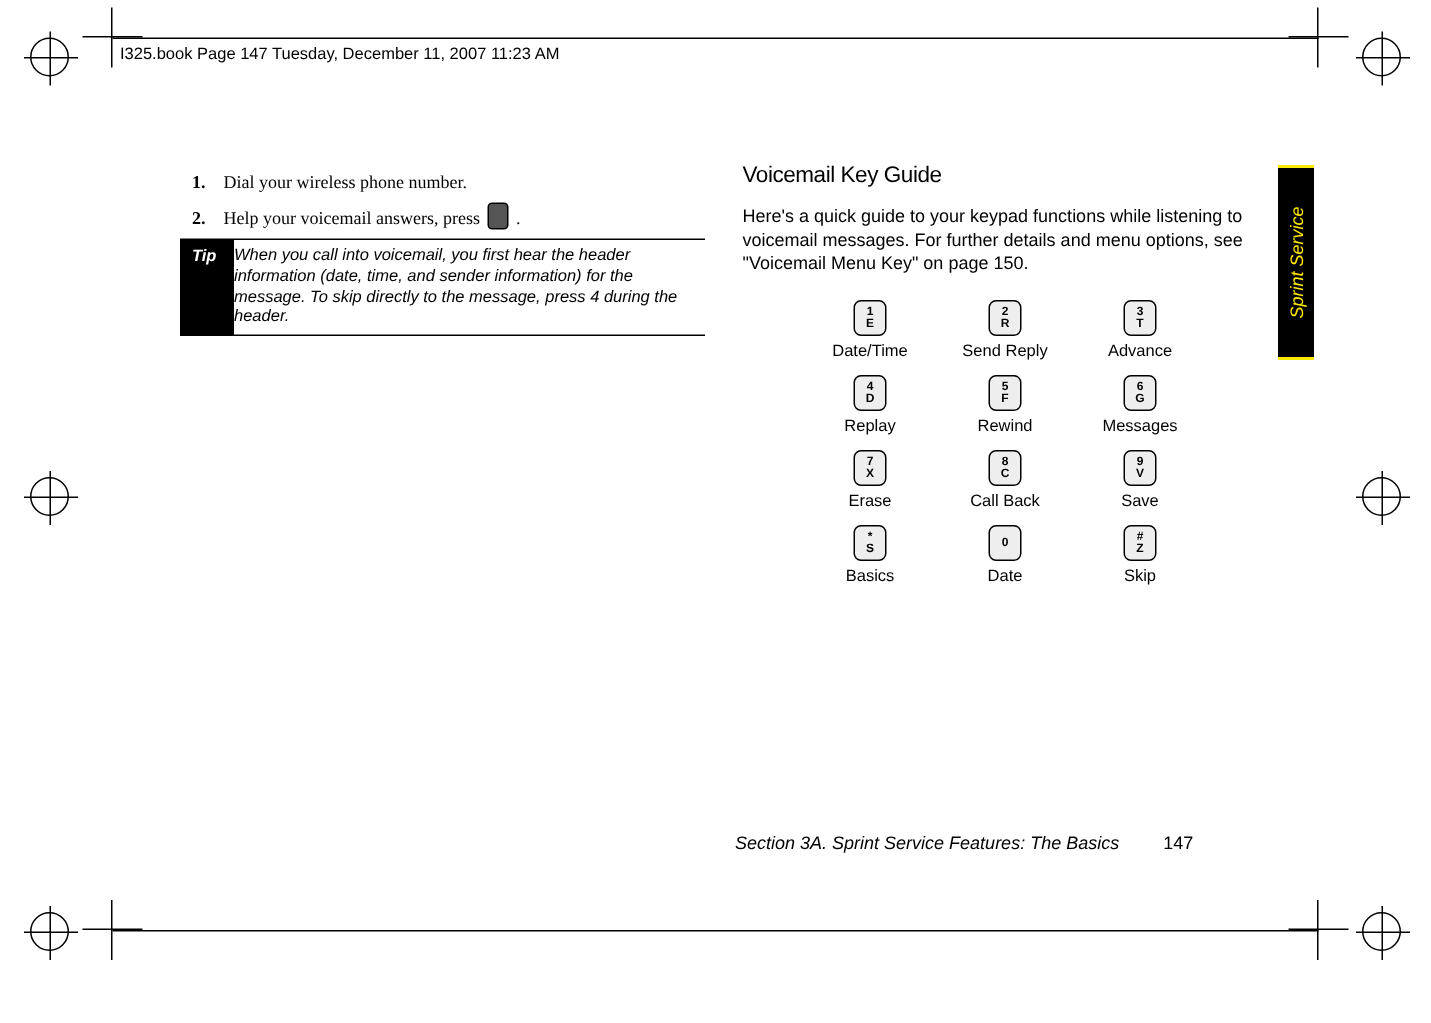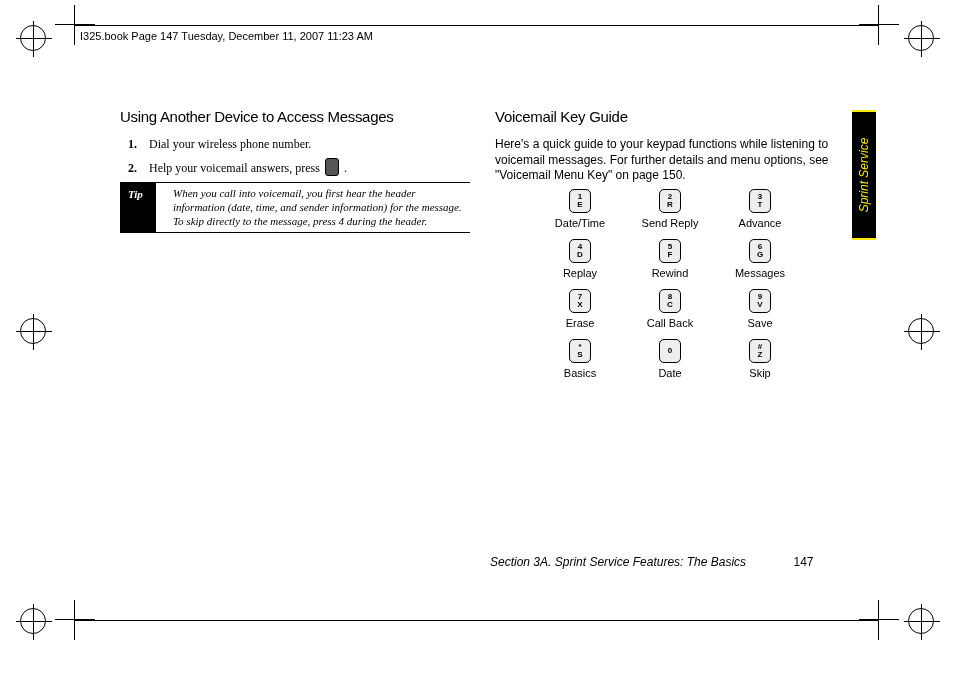--- a/index.html
+++ b/index.html
@@ -106,41 +106,40 @@
     width:14px; height:18px;
     border:1px solid #000;
     border-radius:3px;
     background:#555;
     vertical-align:-4px;
     margin: 0 2px;
   }
   .tip-box {
     display: flex;
     font-size: 11px;
-    font-family: Liberation Serif, serif;
   }
   .tip-label {
     background: #000;
     color: #fff;
     font-style: italic;
     font-weight: bold;
     padding: 6px 8px;
     min-width: 36px;
   }
   .tip-text {
     font-style: italic;
-    padding: 4px 4px 4px 17px;
+    padding: 4px 4px 4px 0;
     border-top: 1px solid #000;
     border-bottom: 1px solid #000;
     flex: 1;
     line-height: 1.25;
   }
   .guide-intro {
     line-height: 1.3;
-    margin-bottom: 5px;
+    margin-bottom: 16px;
   }
   .key-grid {
     display: grid;
     grid-template-columns: repeat(3, 90px);
     justify-content: center;
     row-gap: 10px;
     text-align: center;
   }
   .key-btn {
     width: 22px; height: 24px;
@@ -158,21 +157,21 @@
   }
   .key-btn span { line-height:1; }
   .key-label { font-size: 11px; }
   .footer {
     position: absolute;
     top: 555px;
     left: 490px;
     font-style: italic;
     font-size: 12px;
   }
-  .footer .pn { font-style: normal; margin-left: 44px; }
+  .footer .pn { font-style: normal; margin-left: 26px; }
 </style>
 </head>
 <body>
 
 <div class="reg-circle reg-left-top"></div>
 <div class="reg-circle reg-right-top"></div>
 <div class="reg-circle reg-left-mid"></div>
 <div class="reg-circle reg-right-mid"></div>
 <div class="reg-circle reg-left-bot"></div>
 <div class="reg-circle reg-right-bot"></div>
@@ -183,21 +182,20 @@
 <div class="crop-top-h"></div>
 <div class="crop-bot-h"></div>
 
 <div class="header-bar">I325.book  Page 147  Tuesday, December 11, 2007  11:23 AM</div>
 
 <div class="side-tab">
   <span>Sprint Service</span>
 </div>
 
 <div class="col-left">
-  <h2 class="section-heading">Using Another Device to Access Messages</h2>
   <ol class="steps">
     <li>
       <span class="num">1.</span>
       <span>Dial your wireless phone number.</span>
     </li>
     <li>
       <span class="num">2.</span>
       <span>Help your voicemail answers, press </span>
       <span class="key-inline"></span>
       <span>.</span>

